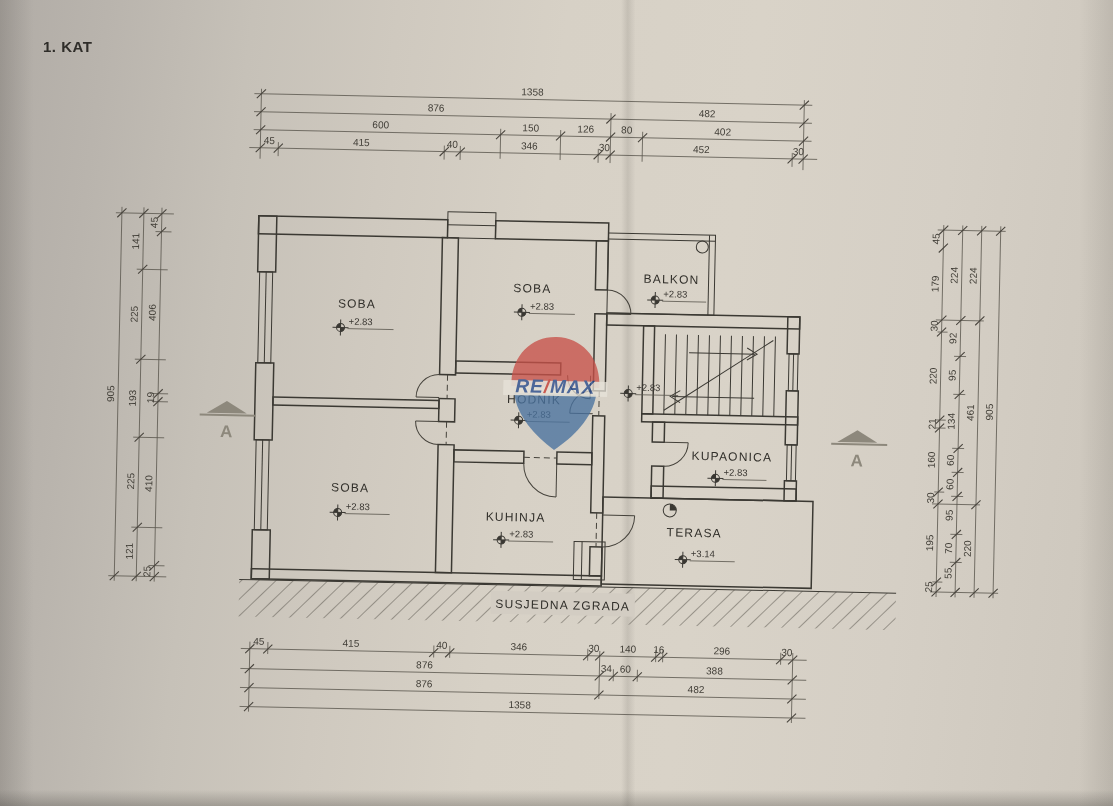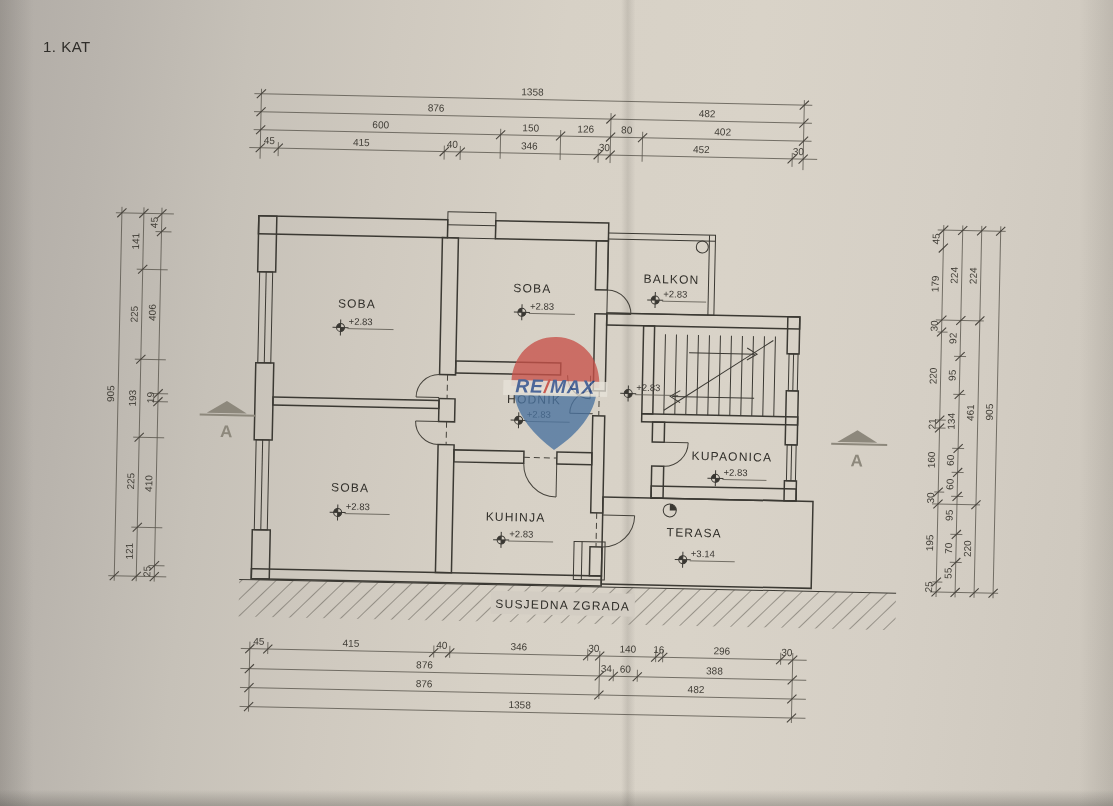--- a/index.html
+++ b/index.html
@@ -5,21 +5,21 @@
   html,body{margin:0;padding:0;background:#1413116;}
   .page{position:relative;width:1113px;height:806px;overflow:hidden;
     font-family:"Liberation Sans",sans-serif;
     background:
       linear-gradient(to right, rgba(60,56,52,.20), rgba(60,56,52,0) 3%),
       linear-gradient(to left, rgba(80,76,70,.14), rgba(80,76,70,0) 3%),
       linear-gradient(to top, rgba(50,47,43,.28), rgba(50,47,43,0) 2%),
       linear-gradient(to right, rgba(255,255,255,0) 55.8%, rgba(120,115,108,.20) 56.4%, rgba(255,255,255,0) 57.1%),
       linear-gradient(97deg,#b1aca6 0%,#b9b4ad 9%,#c6c1b8 21%,#cfc9bf 33%,#d7d1c6 47%,#d9d3c8 63%,#d5cfc5 80%,#cfc9bf 94%,#ccc6bc 100%);
   }
-  .floor-label{position:absolute;left:43px;top:38px;font-size:15px;color:#2f2d29;letter-spacing:.5px;}
+  .floor-label{position:absolute;left:43px;top:38px;font-size:15px;color:#2f2d29;letter-spacing:.5px;font-weight:bold;}
   svg text{font-family:"Liberation Sans",sans-serif;}
   .w{stroke:#3b3933;stroke-width:1.5;fill:none}
   .t{stroke:#3b3933;stroke-width:1;fill:none}
   .d{stroke:#45423b;stroke-width:1;fill:none}
   .dash{stroke:#45423b;stroke-width:1;fill:none;stroke-dasharray:6 4}
   .dl{stroke:#5a564d;stroke-width:.8;fill:none}
   .tk{stroke:#49453e;stroke-width:1.1;fill:none}
   .dt{font-size:10px;fill:#413e37}
   .rn{font-size:12px;letter-spacing:1.2px;fill:#312f2a}
   .lv{font-size:9.5px;fill:#3a3732}

